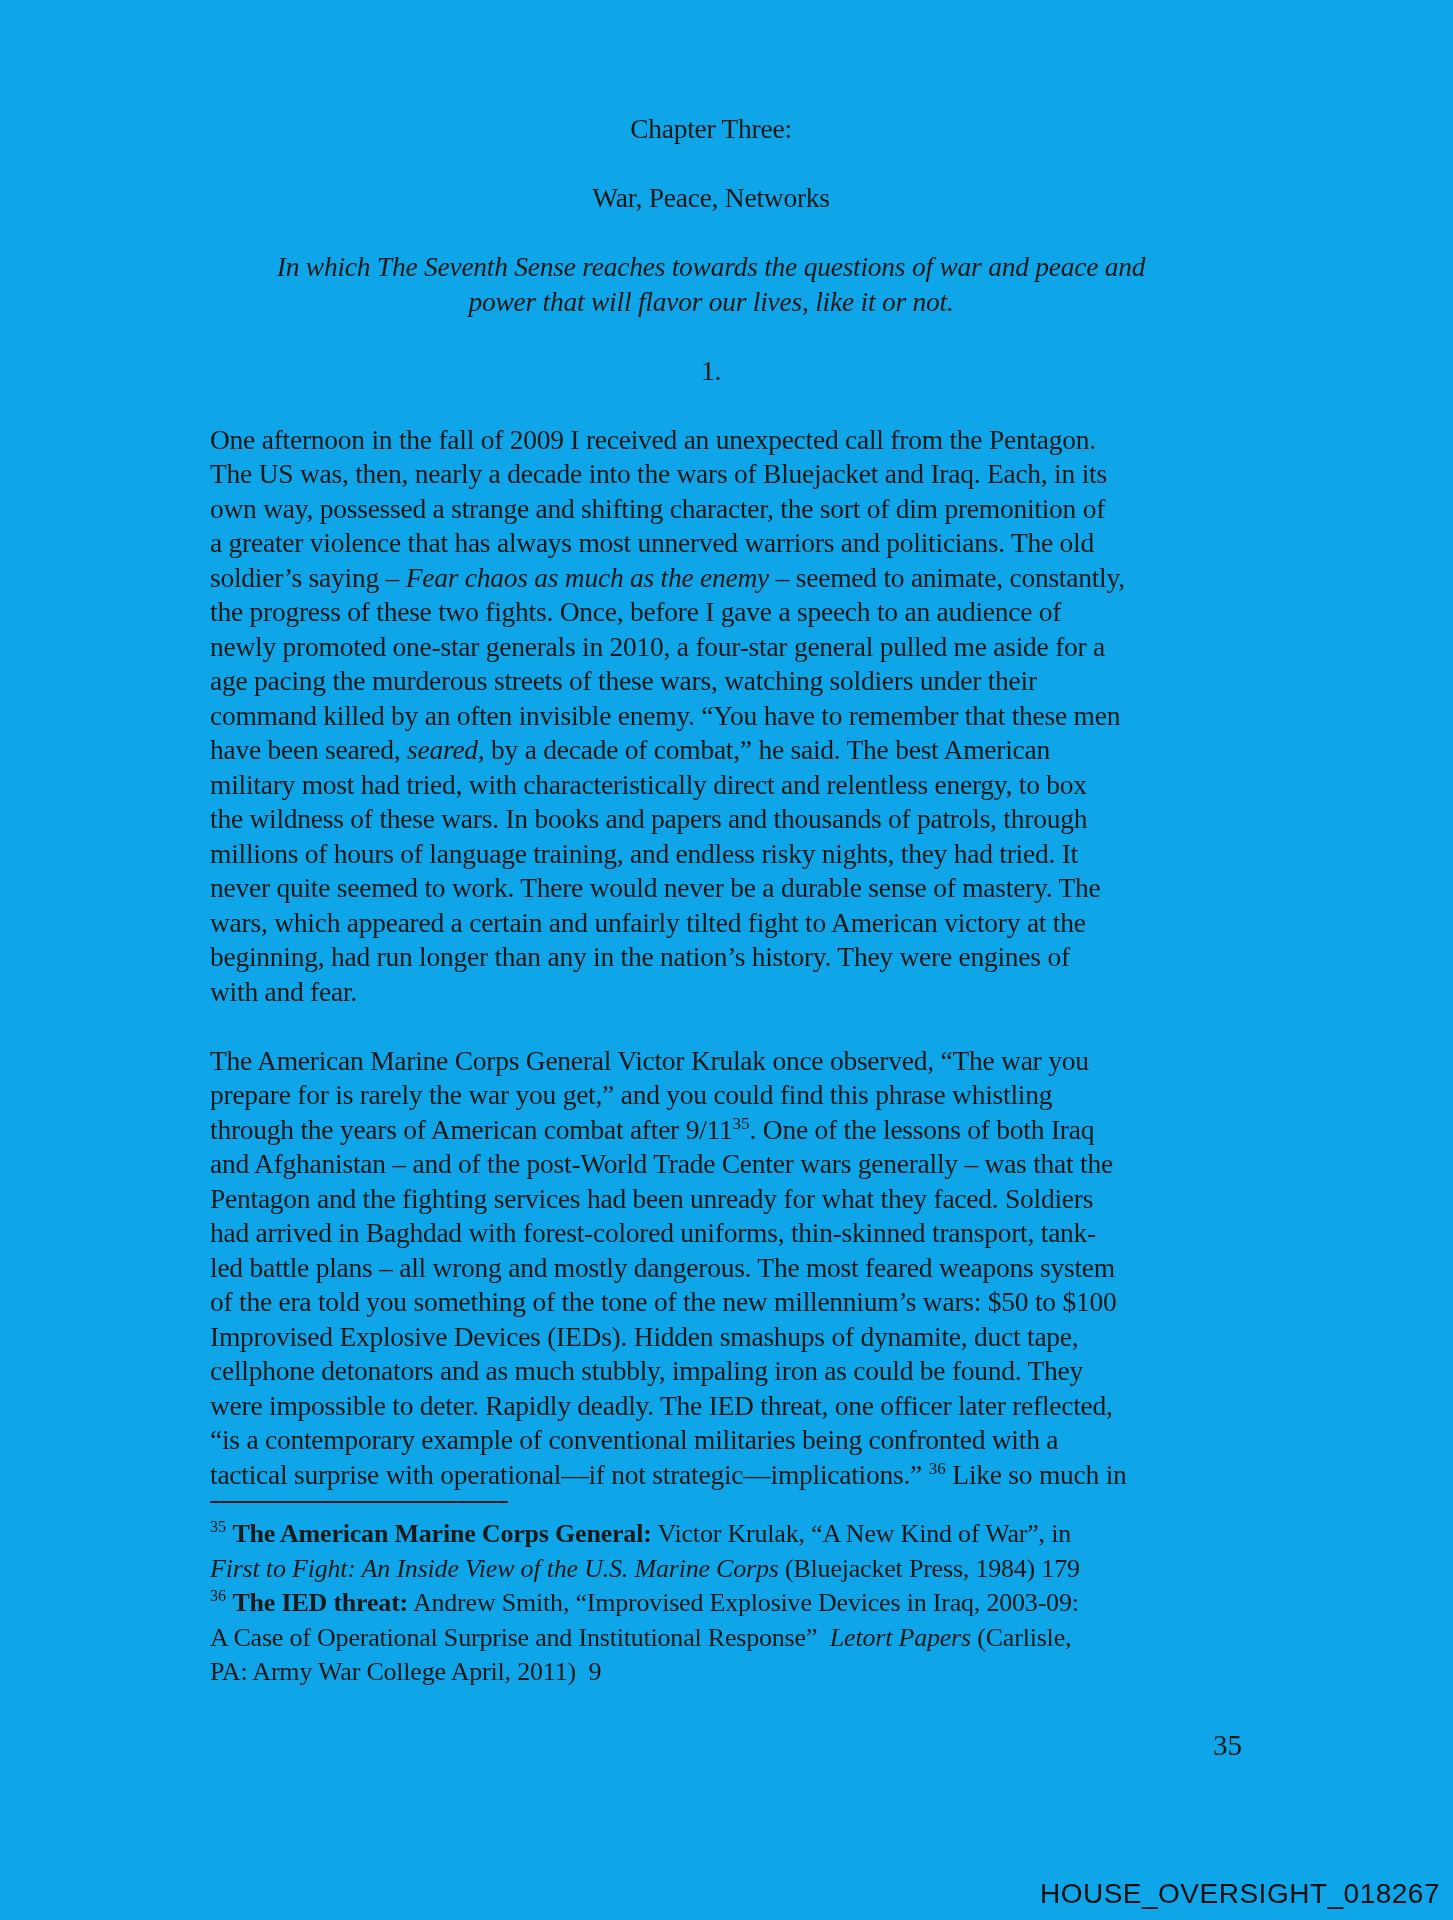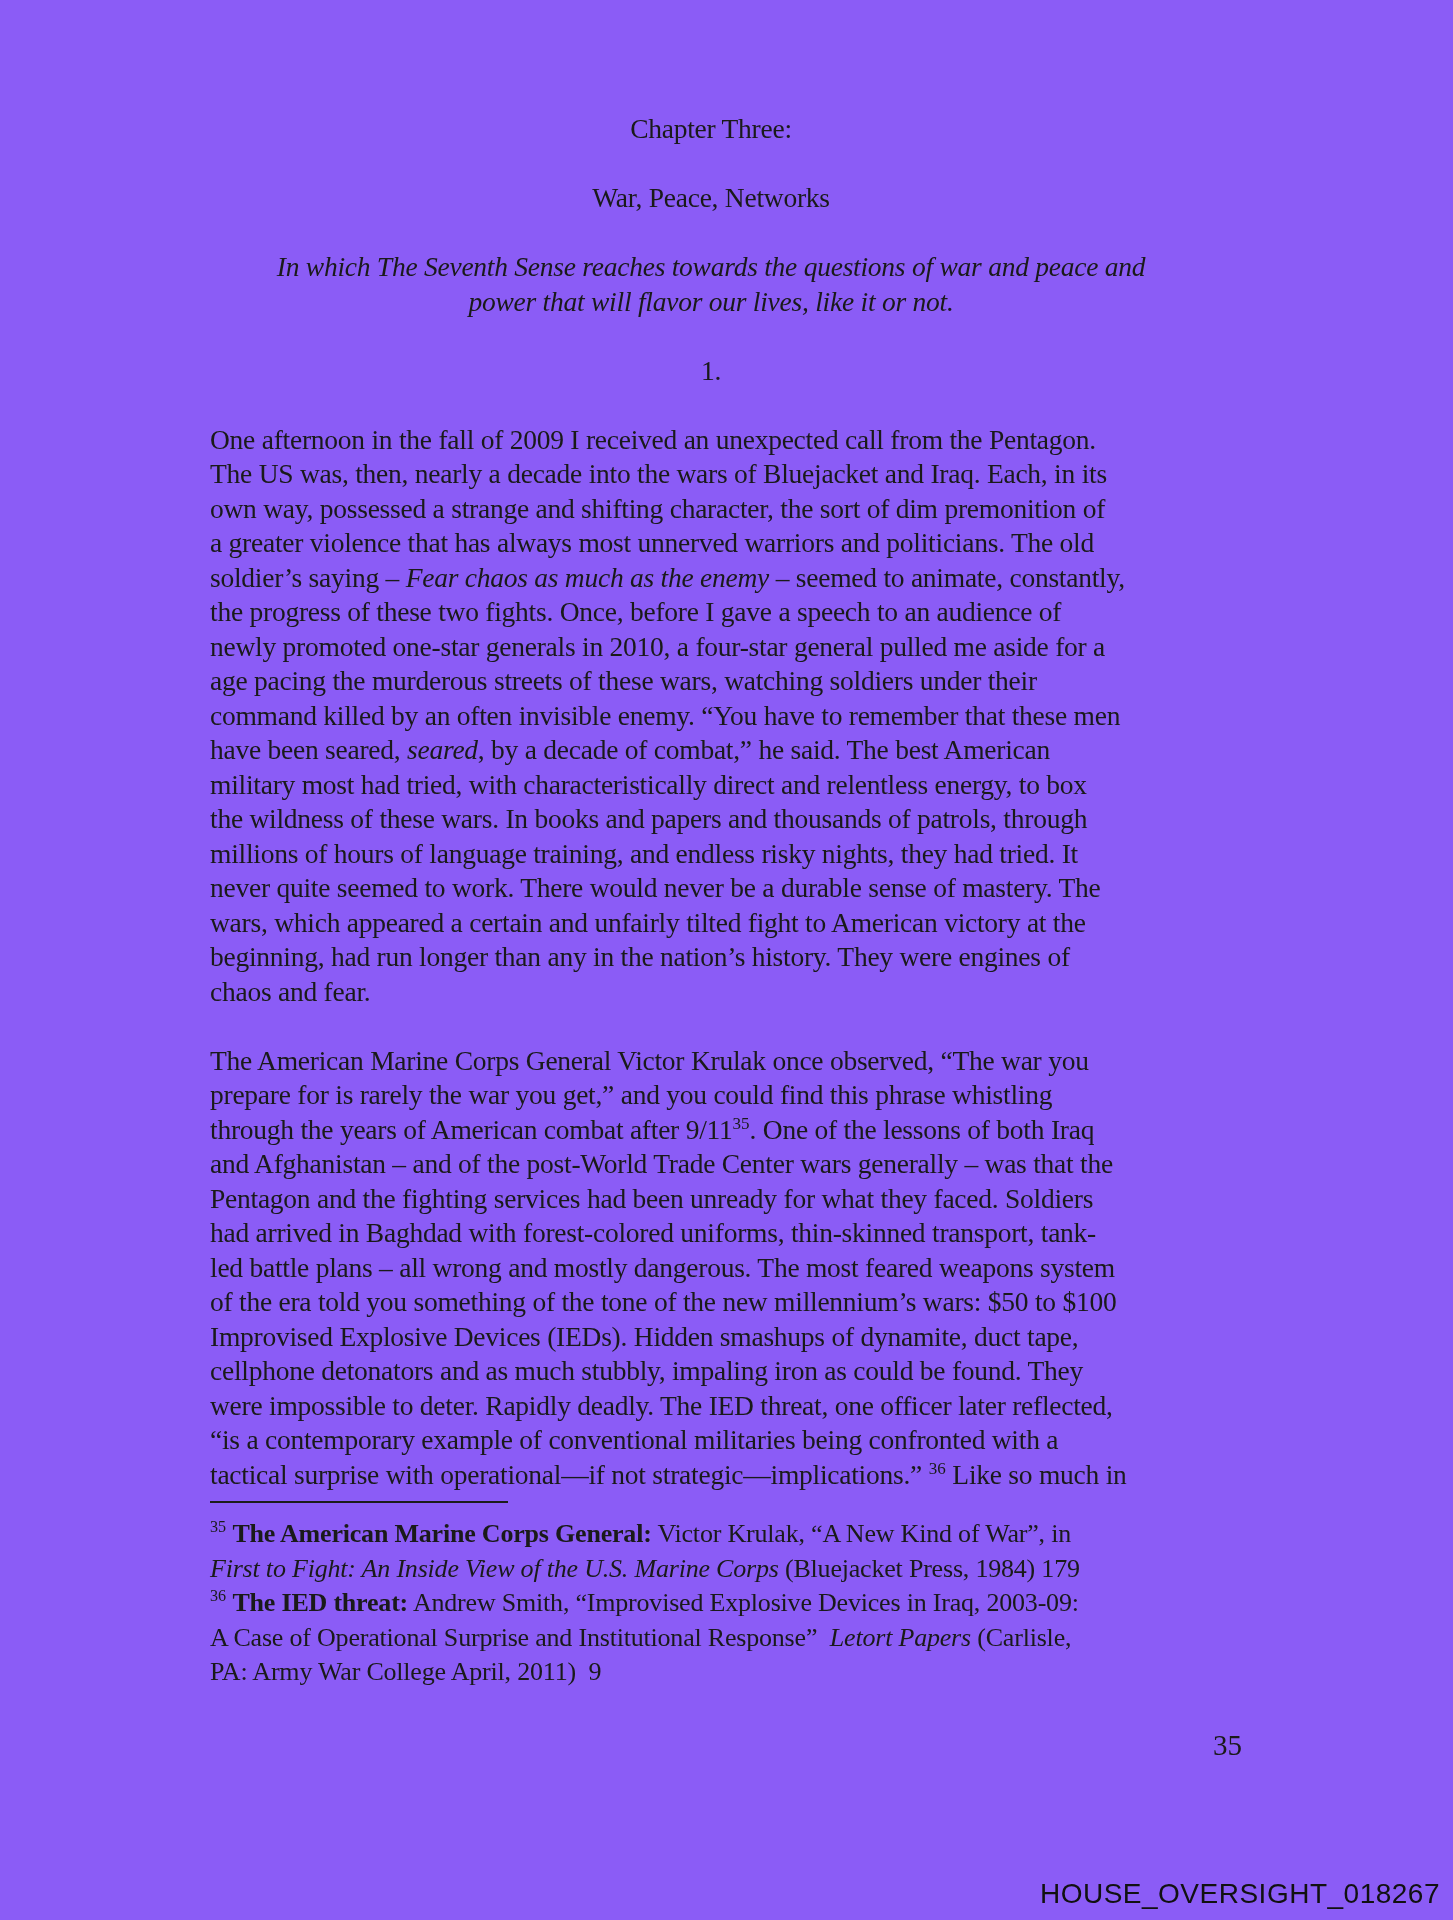--- a/index.html
+++ b/index.html
@@ -1,19 +1,19 @@
 <!DOCTYPE html>
 <html><head>
 <meta charset="utf-8">
 <style>
   html,body{margin:0;padding:0;background:#e8e8e8;}
   .page{
     position:relative;
     width:1453px;height:1920px;
-    background:#8b5cf6;
+    background:#0ea5e9;
     overflow:hidden;
     font-family:"Liberation Serif","DejaVu Serif",serif;
     color:#1a1a1a;
     --lh:34.5px;
   }
   .content{
     position:absolute;
     left:210px;top:112px;
     width:1002px;
   }
@@ -95,21 +95,21 @@
           <div class="line">newly promoted one-star generals in 2010, a four-star general pulled me aside for a</div>
           <div class="line">age pacing the murderous streets of these wars, watching soldiers under their</div>
           <div class="line">command killed by an often invisible enemy. “You have to remember that these men</div>
           <div class="line">have been seared, <i>seared</i>, by a decade of combat,” he said. The best American</div>
           <div class="line">military most had tried, with characteristically direct and relentless energy, to box</div>
           <div class="line">the wildness of these wars. In books and papers and thousands of patrols, through</div>
           <div class="line">millions of hours of language training, and endless risky nights, they had tried. It</div>
           <div class="line">never quite seemed to work. There would never be a durable sense of mastery. The</div>
           <div class="line">wars, which appeared a certain and unfairly tilted fight to American victory at the</div>
           <div class="line">beginning, had run longer than any in the nation’s history. They were engines of</div>
-          <div class="line">chaos and fear.</div>
+          <div class="line">with and fear.</div>
         </div>
         <div class="block align-left style-normal">
           <div class="line">The American Marine Corps General Victor Krulak once observed, “The war you</div>
           <div class="line">prepare for is rarely the war you get,” and you could find this phrase whistling</div>
           <div class="line">through the years of American combat after 9/11<sup>35</sup>. One of the lessons of both Iraq</div>
           <div class="line">and Afghanistan – and of the post-World Trade Center wars generally – was that the</div>
           <div class="line">Pentagon and the fighting services had been unready for what they faced. Soldiers</div>
           <div class="line">had arrived in Baghdad with forest-colored uniforms, thin-skinned transport, tank-</div>
           <div class="line">led battle plans – all wrong and mostly dangerous. The most feared weapons system</div>
           <div class="line">of the era told you something of the tone of the new millennium’s wars: $50 to $100</div>

